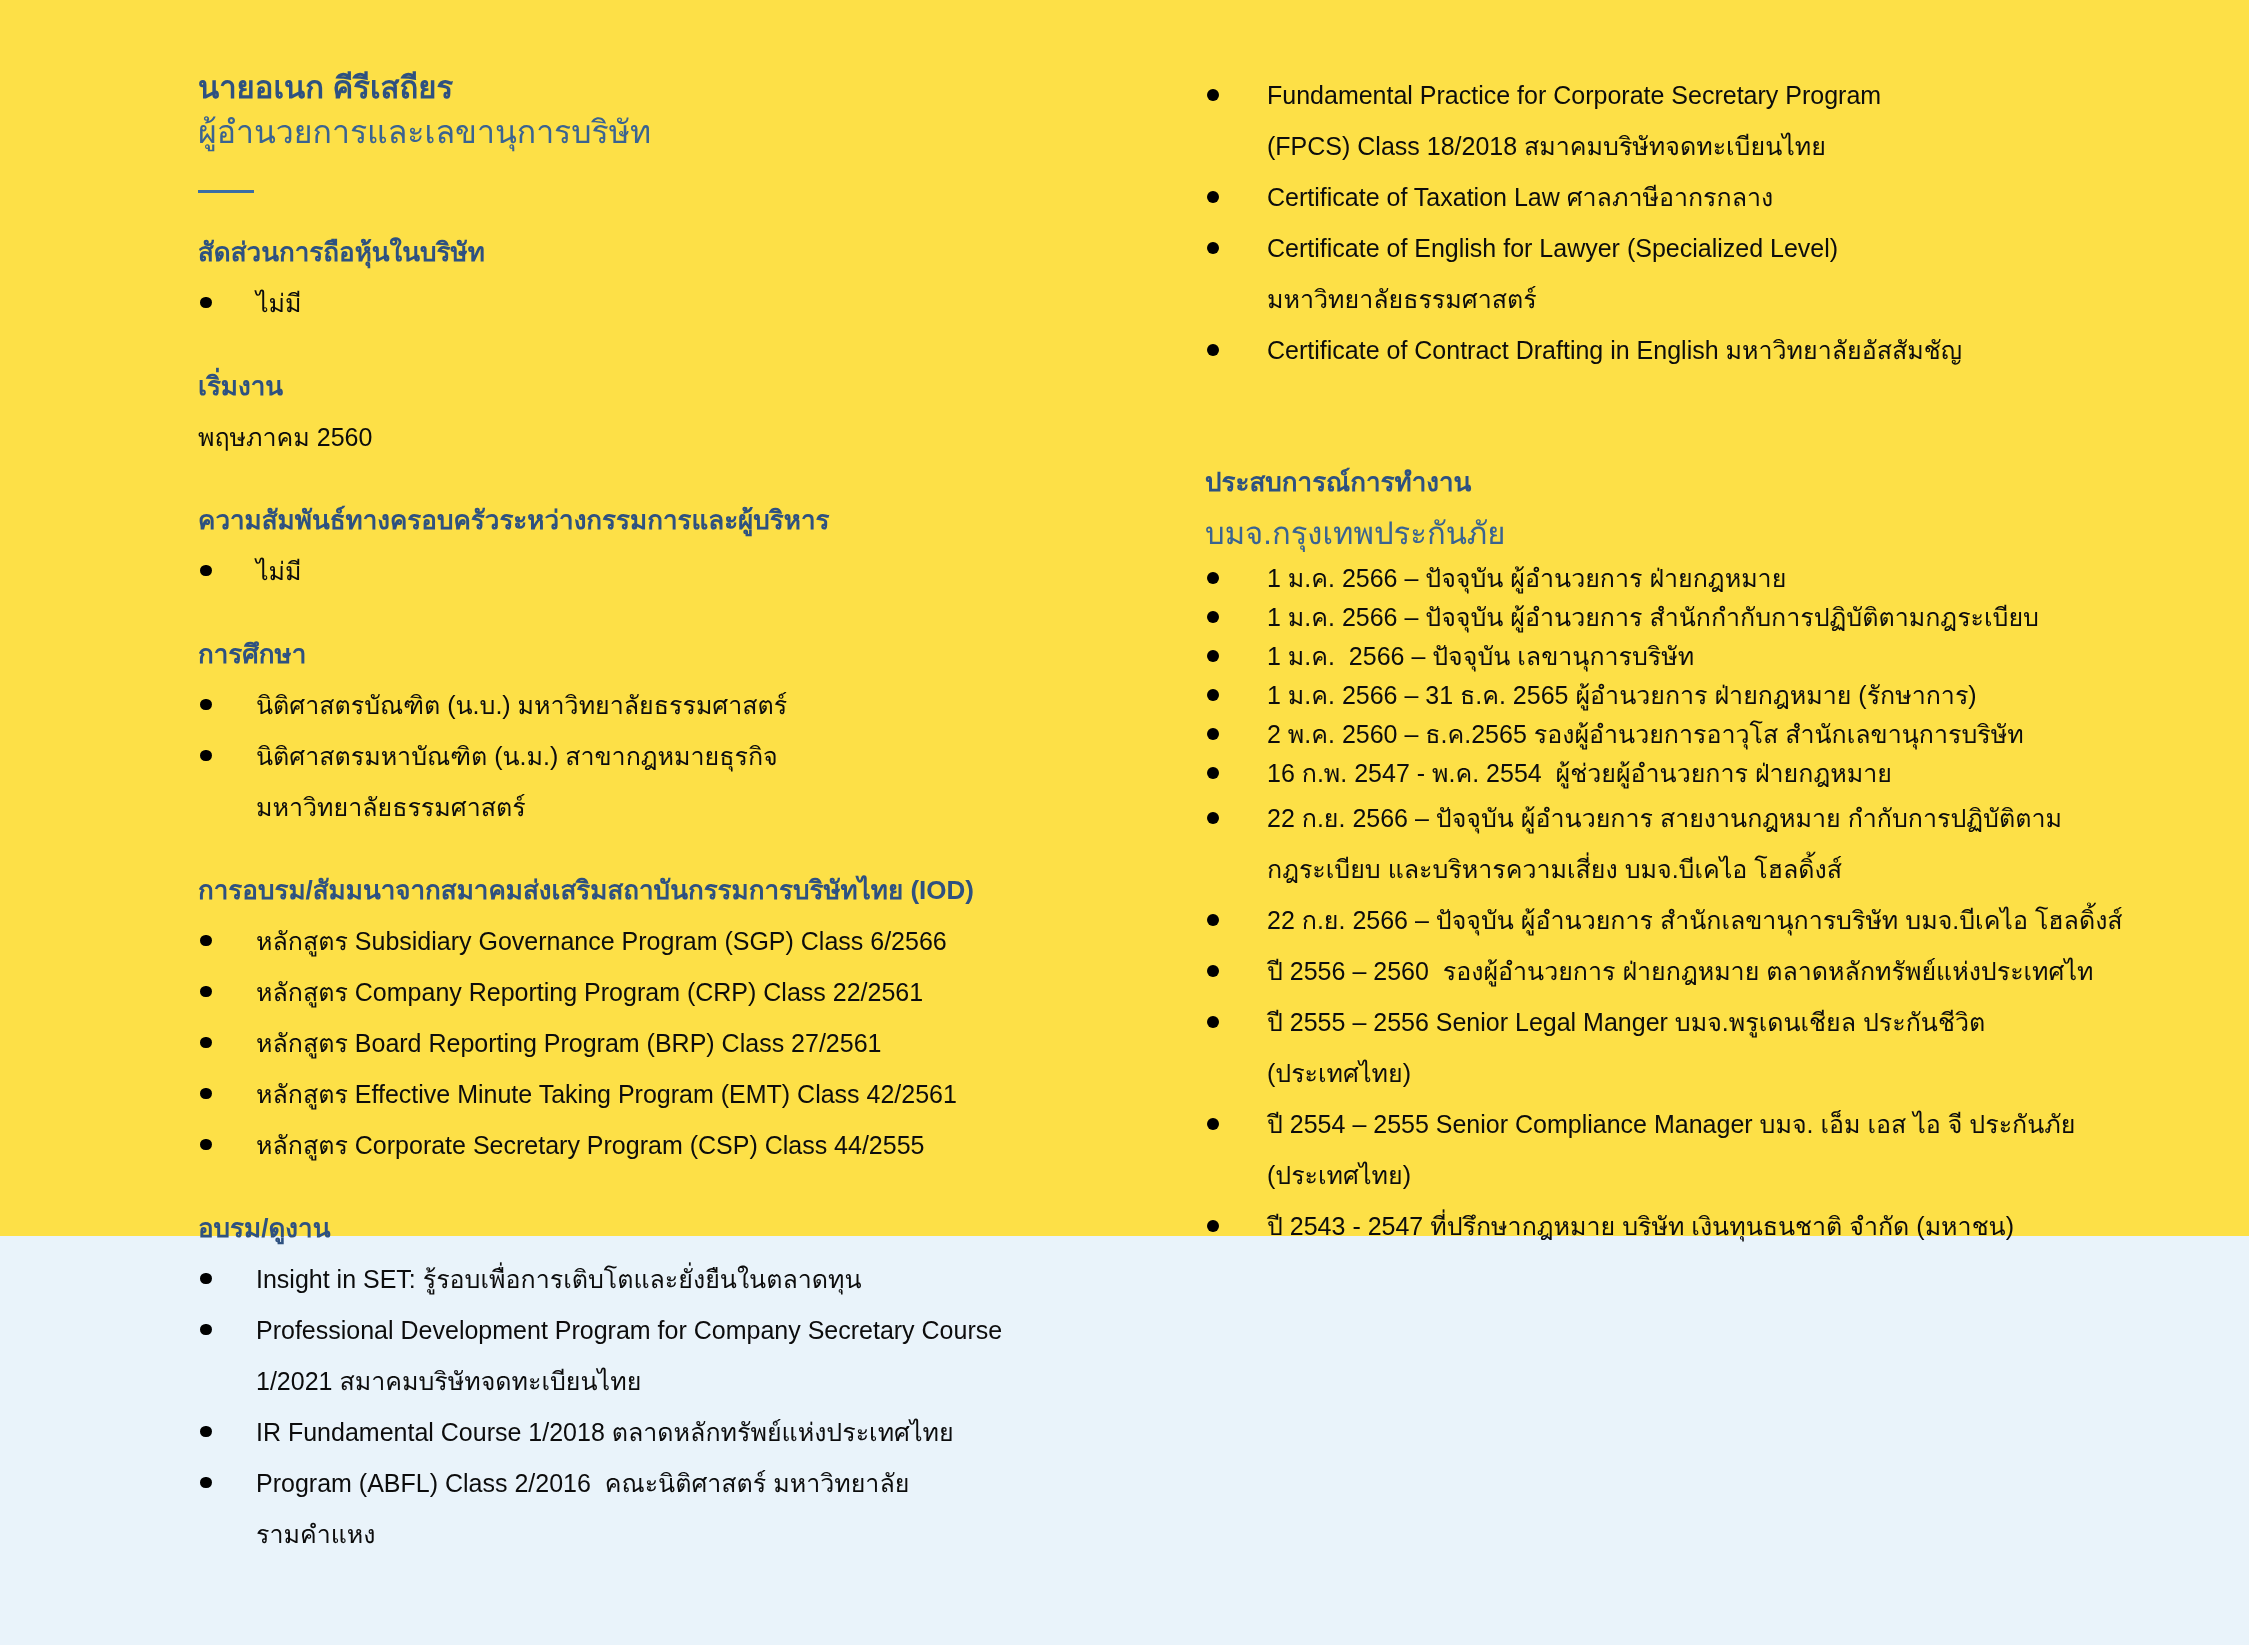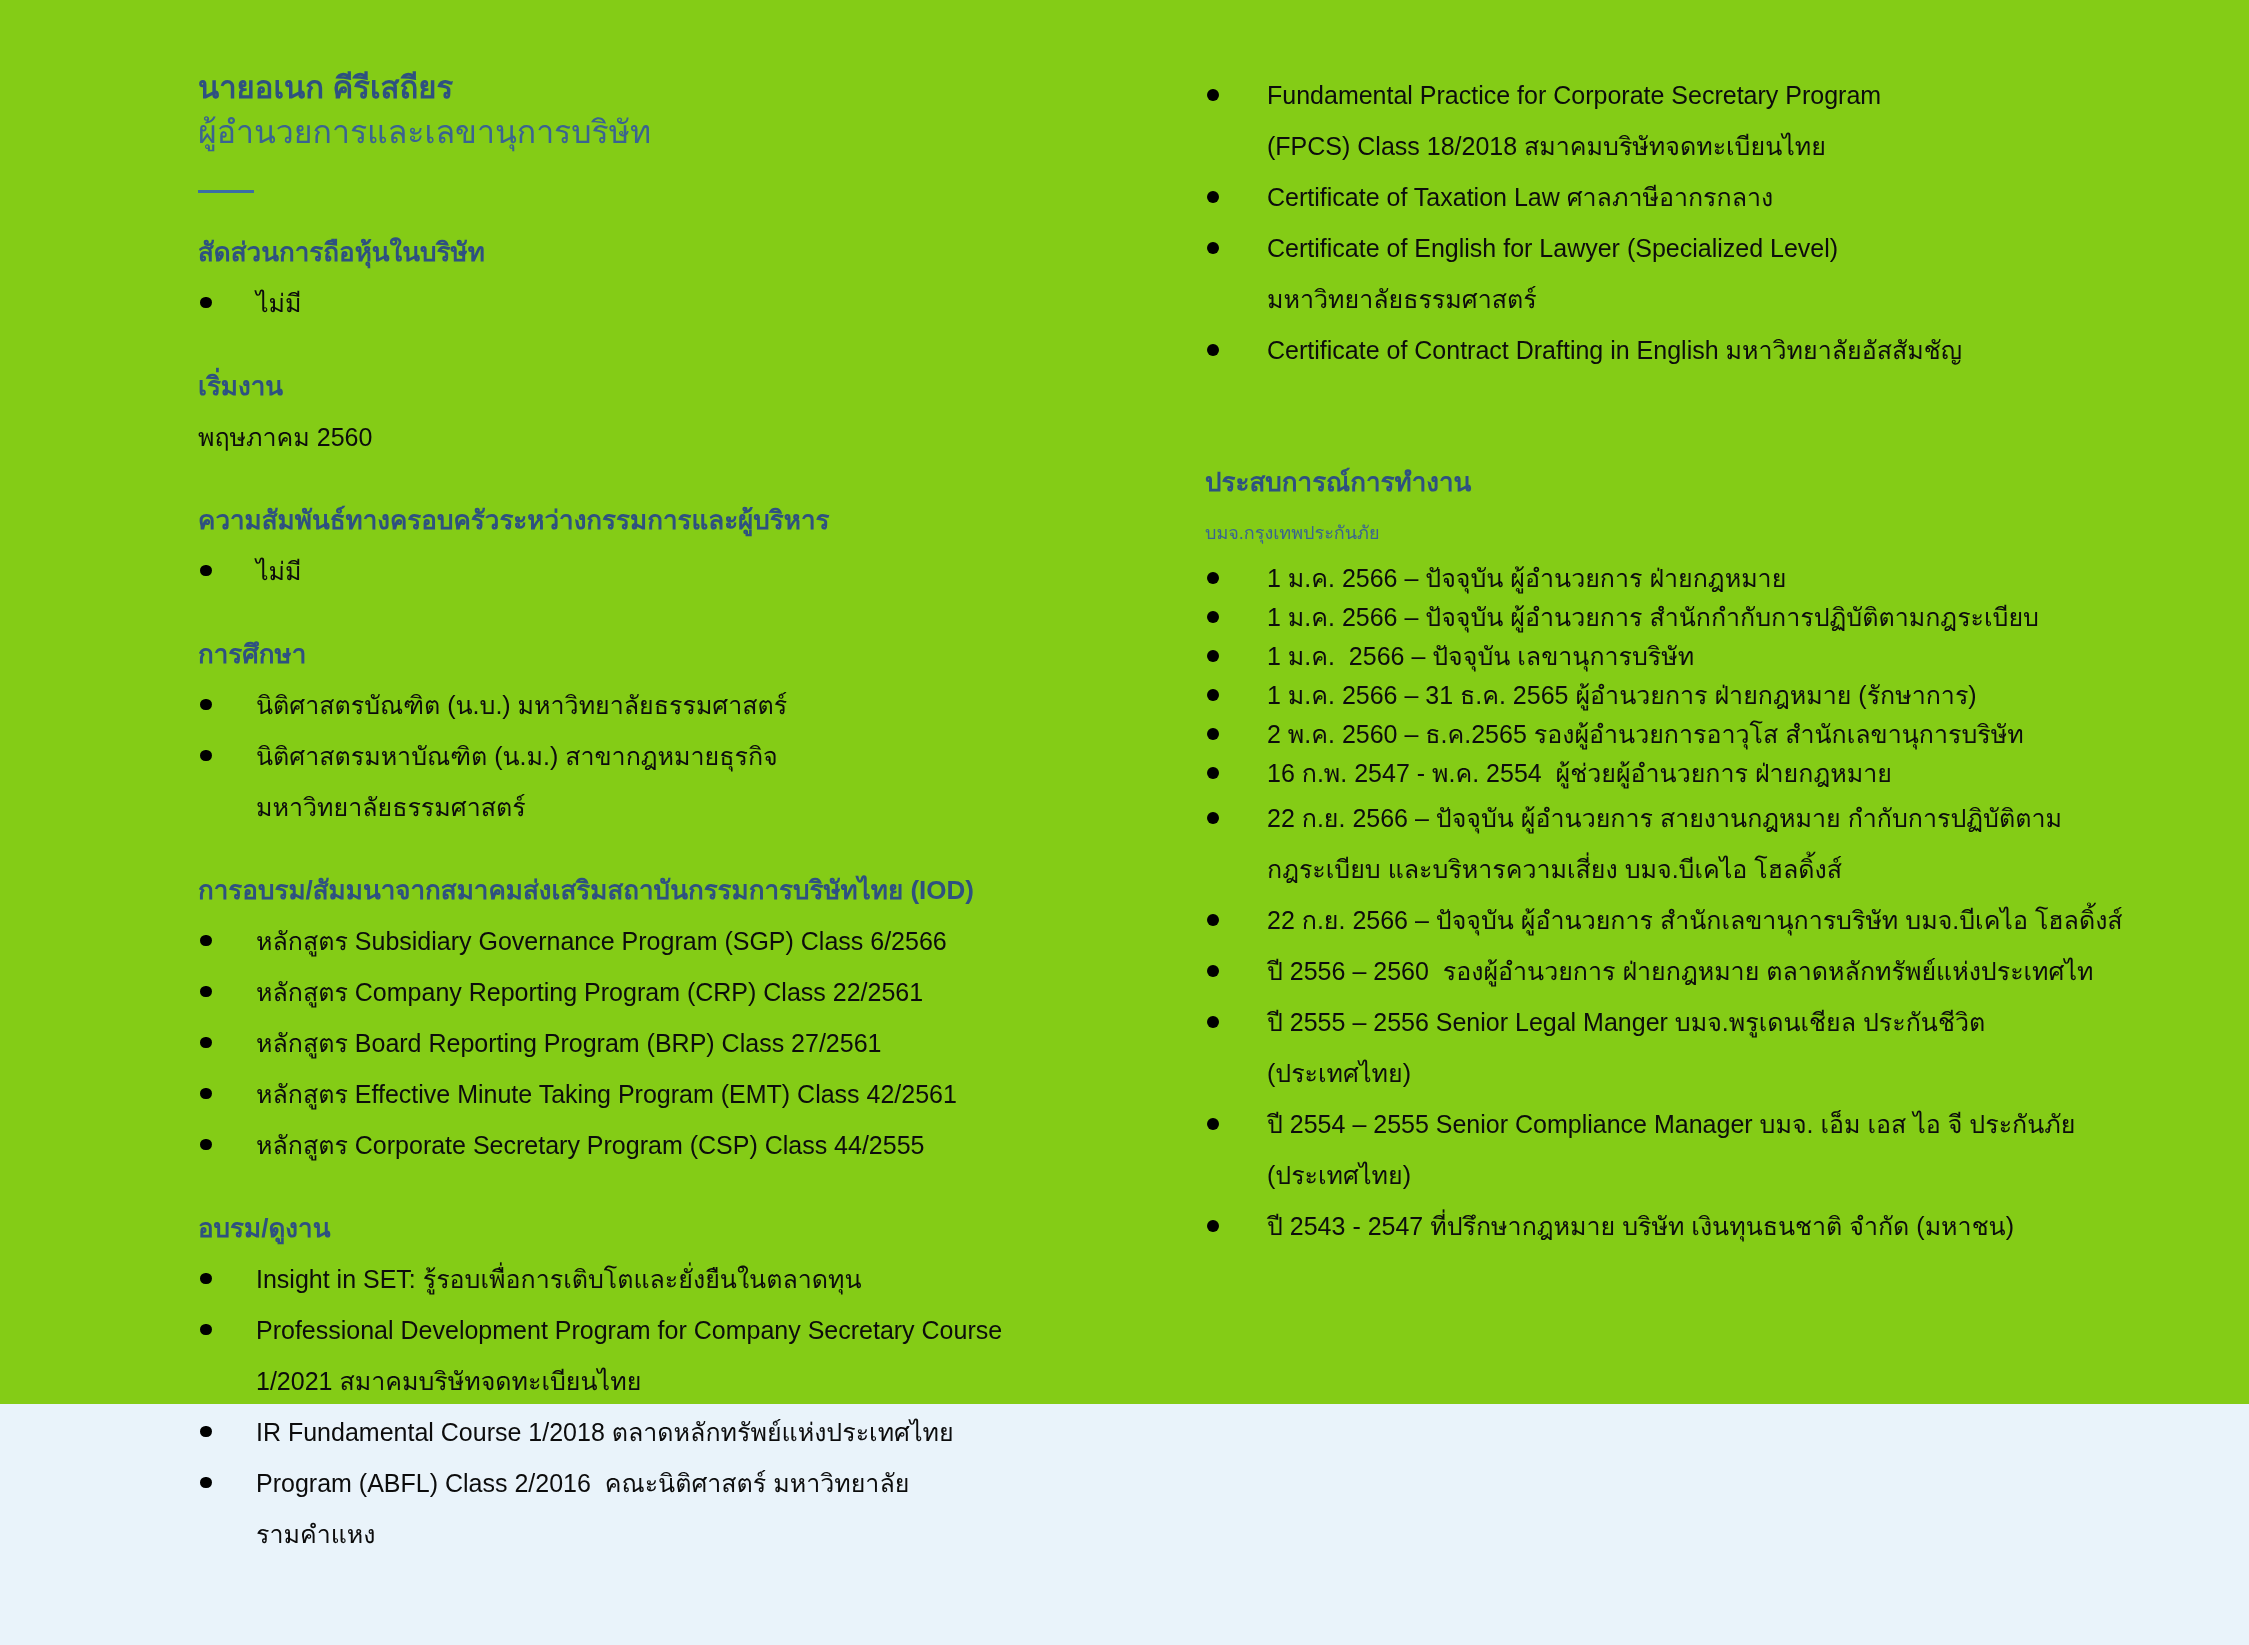--- a/index.html
+++ b/index.html
@@ -8,22 +8,22 @@
     height: 1645px;
     background: #E9F3FA;
     overflow: hidden;
     font-family: "Liberation Sans", "DejaVu Sans", sans-serif;
     color: #0C0C0C;
     -webkit-font-smoothing: antialiased;
   }
   .slide {
     position: relative;
     width: 2250px;
-    height: 1404px;
-    background: #84cc16;
+    height: 1236px;
+    background: #fde047;
   }
   .col { position: absolute; }
   .col-left  { left: 198px;  top: 63px; width: 943px; }
   .col-right { left: 1205px; top: 70px; width: 1026px; }
 
   .name {
     font-size: 31px;
     font-weight: bold;
     color: #2E5180;
     line-height: 49px;
@@ -43,21 +43,21 @@
   }
   .sec-head {
     font-size: 26px;
     font-weight: bold;
     color: #2E5180;
     line-height: 51px;
     margin: 32px 0 0 0;
   }
   .sec-head.first { margin-top: 0; }
   .sub-head {
-    font-size: 18px;
+    font-size: 31px;
     font-weight: normal;
     color: #3A6391;
     line-height: 51px;
     margin: 0;
   }
   .plain {
     font-size: 25px;
     line-height: 51px;
     margin: 0;
     white-space: pre-wrap;

